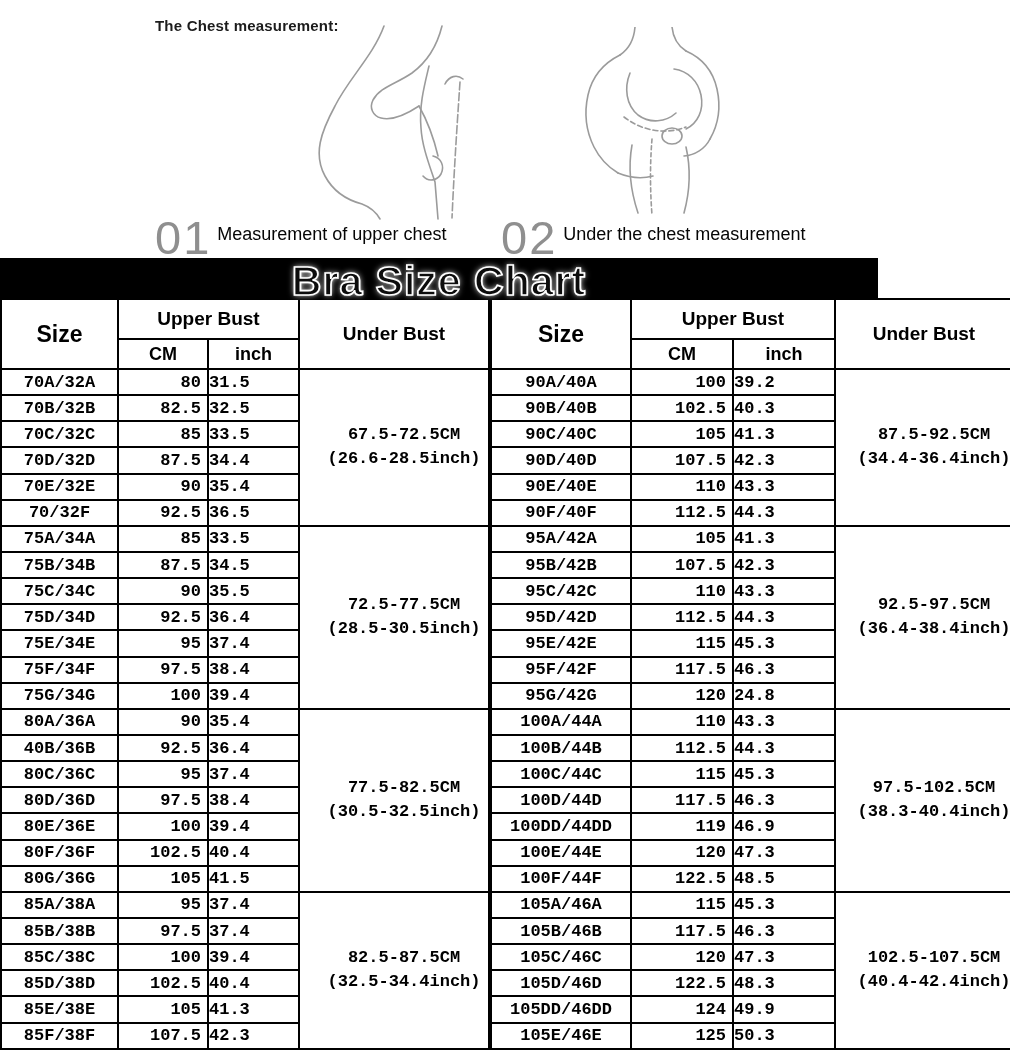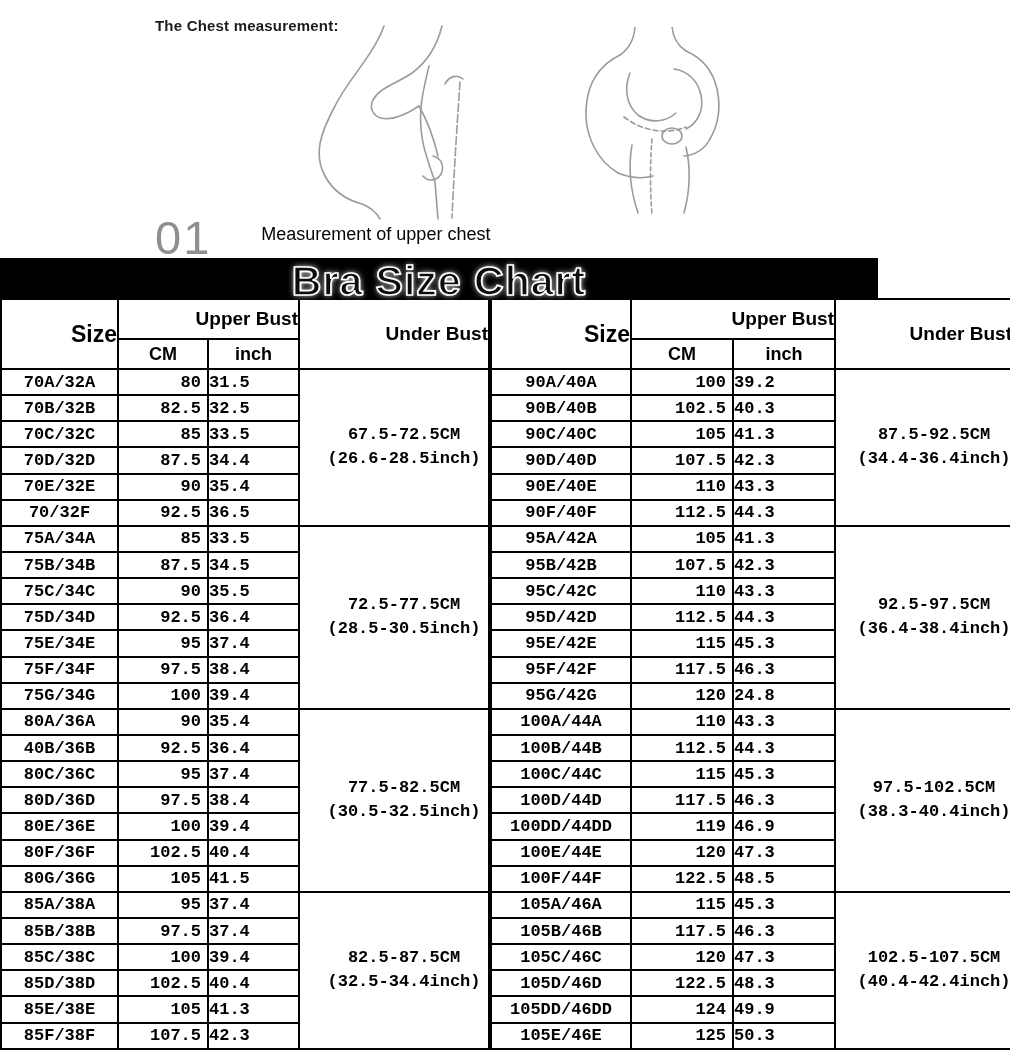--- a/index.html
+++ b/index.html
@@ -8,21 +8,21 @@
     font-family:"Liberation Sans", sans-serif; overflow:hidden; color:#000;
   }
   .chest-title {
     position:absolute; left:155px; top:17px;
     font-size:15px; font-weight:bold; color:#1c1c1c; letter-spacing:.2px;
   }
   .figure { position:absolute; }
   .fig1 { left:233px; top:24px; }
   .fig2 { left:580px; top:27px; }
   .figure path, .figure ellipse { fill:none; stroke:#9b9b9b; stroke-width:1.6; stroke-linecap:round; }
-  .step { position:absolute; display:flex; align-items:flex-end;gap:44px; }
+  .step { position:absolute; display:flex; align-items:flex-end; }
   .step-number {
     font-size:47px; line-height:.78; color:#8f8f8f; font-weight:400; letter-spacing:2px;
   }
   .step-label { font-size:18px; color:#050505; padding-left:6px; padding-bottom:12px; white-space:nowrap; }
   .step1 { left:155px; top:220px; }
   .step2 { left:501px; top:220px; }
   .banner {
     position:absolute; left:0; top:258px; width:878px; height:40px; background:#000000;
     display:flex; align-items:center; justify-content:center; overflow:visible; z-index:2;
   }
@@ -30,21 +30,21 @@
     font-size:41px; font-weight:bold; color:#0d0d0d; letter-spacing:1px; line-height:1;
     -webkit-text-stroke:1.7px #ffffff;
     text-shadow:0 0 6px rgba(255,255,255,.95), 0 0 2px rgba(255,255,255,.9);
     transform:translateY(3px);
   }
   .tables { position:absolute; left:0; top:298px; display:flex; }
   table { border-collapse:collapse; table-layout:fixed; height:752px; }
   .tbl-left  { width:488px; }
   .tbl-right { width:522px; }
   th, td { border:2px solid #000; padding:0; margin:0; }
-  thead tr.hrow1 { height:40px;text-align:right; }
+  thead tr.hrow1 { height:40px; }
   thead tr.hrow2 { height:30px; }
   th { font-family:"Liberation Sans", sans-serif; font-weight:bold; color:#000; }
   th.h-size { font-size:23px; }
   th.h-upper, th.h-under { font-size:19px; }
   th.h-cm, th.h-inch { font-size:18px; }
   td {
     font-family:"Liberation Mono", monospace; font-weight:bold; font-size:17px;
     vertical-align:middle; color:#000;
   }
   td.size-cell  { text-align:center; }
@@ -83,20 +83,24 @@
     <path d="M52,118 C48,140 50,162 58,186"></path>
     <path d="M106,120 C111,142 110,164 104,186"></path>
     <path d="M72,112 C70,136 70,162 72,188" stroke-dasharray="4 3"></path>
   </svg>
 
   <div class="step step1">
     <span class="step-number">01</span>
     <span class="step-label">Measurement of upper chest</span>
   </div>
 
+  <div class="step step2">
+    <span class="step-number">02</span>
+    <span class="step-label">Under the chest measurement</span>
+  </div>
 
   <div class="banner">
     <span class="banner-title">Bra Size Chart</span>
   </div>
 
   <div class="tables">
 
     <table class="tbl-left" id="table-0">
       <colgroup>
           <col style="width:117px">

